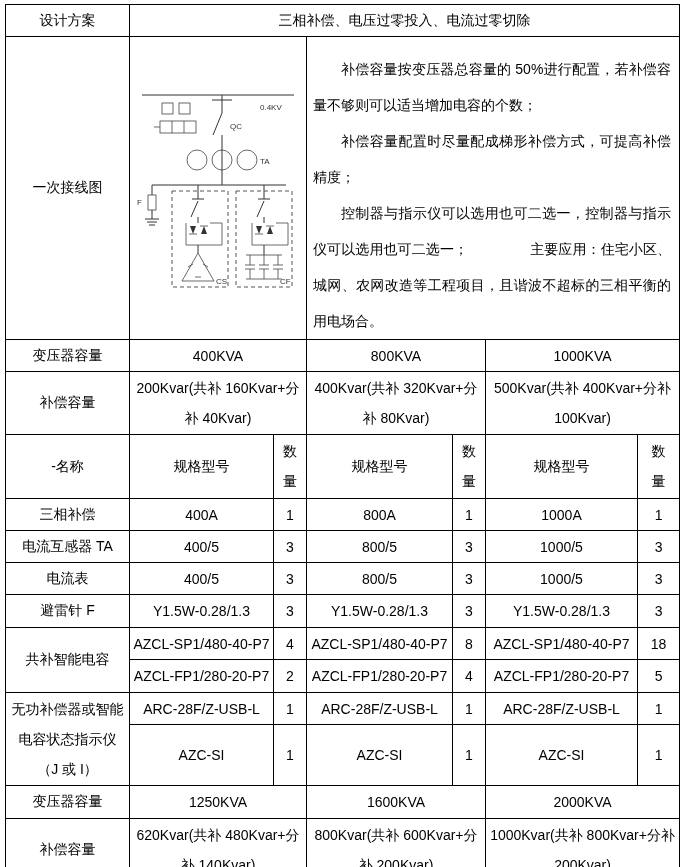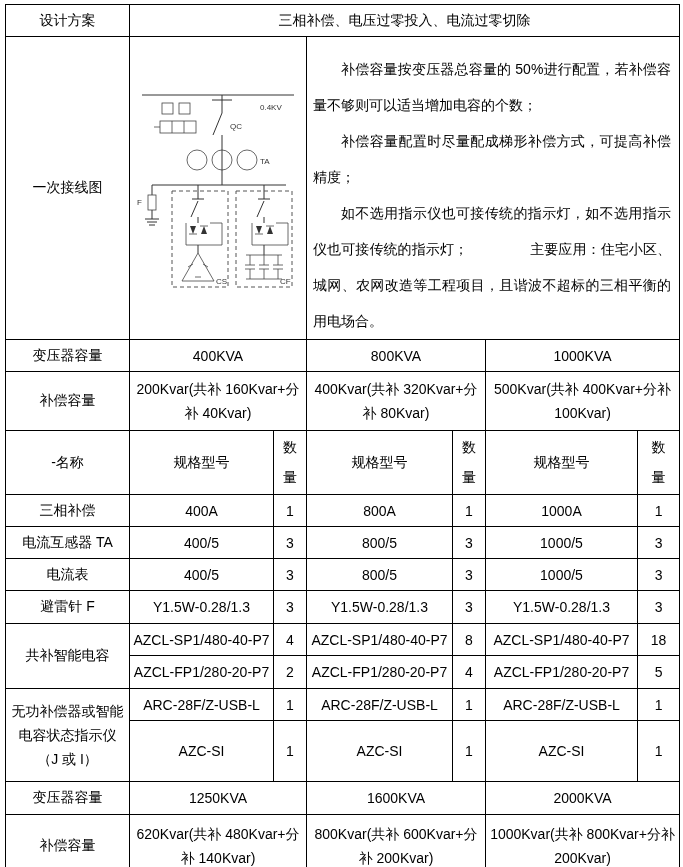--- a/index.html
+++ b/index.html
@@ -19,21 +19,21 @@
     text-align:center;
     vertical-align:middle;
     font-size:14px;
     padding:1px 3px;
     overflow:hidden;
     word-break:break-word;
   }
   .r32{height:32px}.r33{height:33px}.r220{height:220px}.r59{height:59px}
   .r64{height:64px}.r61{height:61px}.r62{height:62px}
   .lbl{font-size:14px;text-align:center;}
-  .mline{line-height:24px;}
+  .mline{line-height:30px;}
   .qtyh{line-height:30px;padding:0 9px;font-family:Liberation Mono, monospace;}
   .notes{
     text-align:left;vertical-align:top;
     padding:14px 8px 0 6px;
   }
   .para{
     line-height:36px;
     text-indent:28px;
     text-align:justify;
   }
@@ -158,21 +158,21 @@
           <line class="dthin" x1="130" y1="186" x2="130" y2="196"></line>
           <line class="dthin" x1="144" y1="186" x2="144" y2="196"></line>
           <line class="dthin" x1="112" y1="196" x2="148" y2="196"></line>
           <text class="dtxt" x="146" y="201">CF</text>
         </g>
       </svg>
     </td>
     <td colspan="4" class="notes">
       <div class="para">补偿容量按变压器总容量的 50%进行配置，若补偿容量不够则可以适当增加电容的个数；</div>
       <div class="para">补偿容量配置时尽量配成梯形补偿方式，可提高补偿精度；</div>
-      <div class="para"><span>如不选用指示仪也可接传统的指示灯，如不选用指示仪也可接传统的指示灯；</span><span class="gap"></span><span>主要应用：住宅小区、城网、农网改造等工程项目，且谐波不超标的三相平衡的用电场合。</span></div>
+      <div class="para"><span>控制器与指示仪可以选用也可二选一，控制器与指示仪可以选用也可二选一；</span><span class="gap"></span><span>主要应用：住宅小区、城网、农网改造等工程项目，且谐波不超标的三相平衡的用电场合。</span></div>
     </td>
   </tr>
 
   <tr class="r32">
     <td class="lbl">变压器容量</td>
     <td colspan="2">400KVA</td>
     <td colspan="2">800KVA</td>
     <td colspan="2">1000KVA</td>
   </tr>
 

